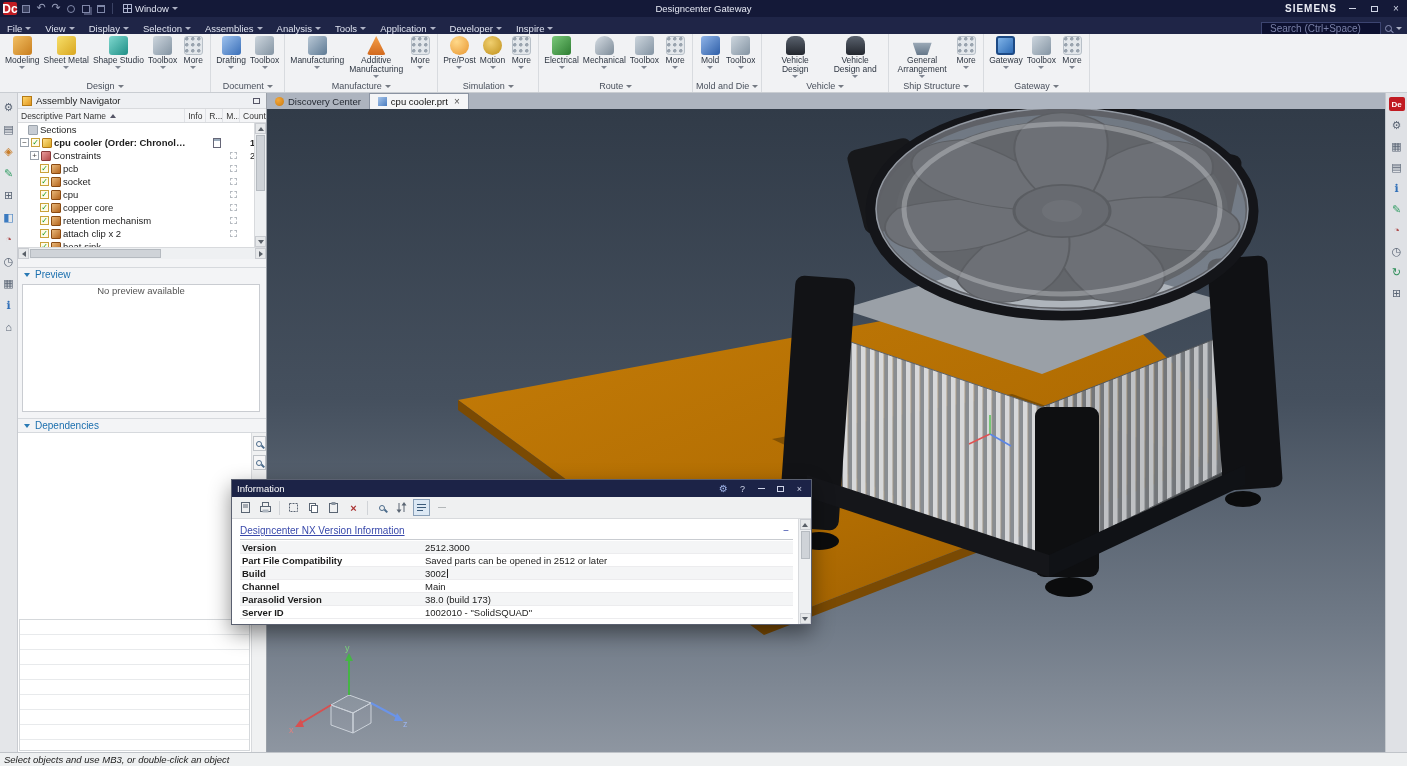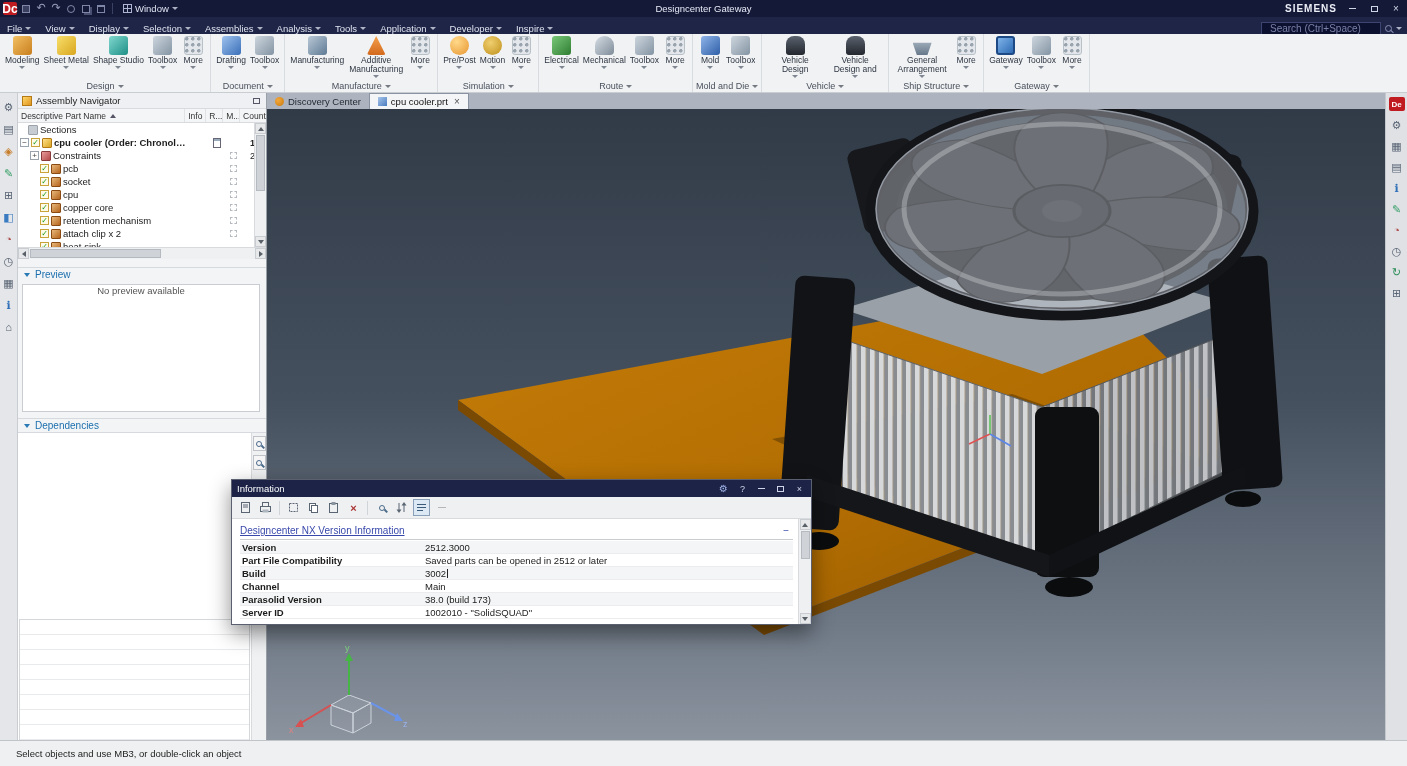--- a/index.html
+++ b/index.html
@@ -151,21 +151,21 @@
   .iw-collapse { color:#3949ab; font-size:10px; padding-right:4px; }
   .iw-rule { border-top:1px solid #c9ccd1; margin:3px 0 1px; }
   .iw-row { display:flex; align-items:center; height:13px; border-bottom:1px solid #ececee; font-size:9.5px; }
   .iw-row.alt { background:#f4f5f6; }
   .iw-key { width:185px; font-weight:bold; color:#1c1c1c; padding-left:2px; flex:none; }
   .iw-val { color:#222; }
   .tcaret { display:inline-block; width:1px; height:9px; background:#222; margin-left:1px; vertical-align:-1px; }
   .iw-vscroll { position:absolute; right:0; top:0; bottom:0; width:13px; background:#eef0f2; border-left:1px solid #d8dadd; display:flex; flex-direction:column; align-items:center; }
   .iw-vscroll .vtrack { width:11px; } .vthumb.tall { height:34%; }
   
-  .statusbar { position:absolute; left:0; right:0; bottom:0; height:26px; background:#eef0f1; border-top:1px solid #c0c4c9; display:flex; align-items:center; padding-left:16px; font-size:9.5px; color:#222; }
+  .statusbar { position:absolute; left:0; right:0; bottom:0; height:14px; background:#eef0f1; border-top:1px solid #c0c4c9; display:flex; align-items:center; padding-left:4px; font-size:9.5px; color:#222;font-style:italic; }
 </style>
 </head>
 <body>
 
 <div class="screen">
 
   <div class="titlebar">
     <div class="tb-left">
       <div class="app-badge">Dc</div>
       <span class="qa qa-save"></span>

